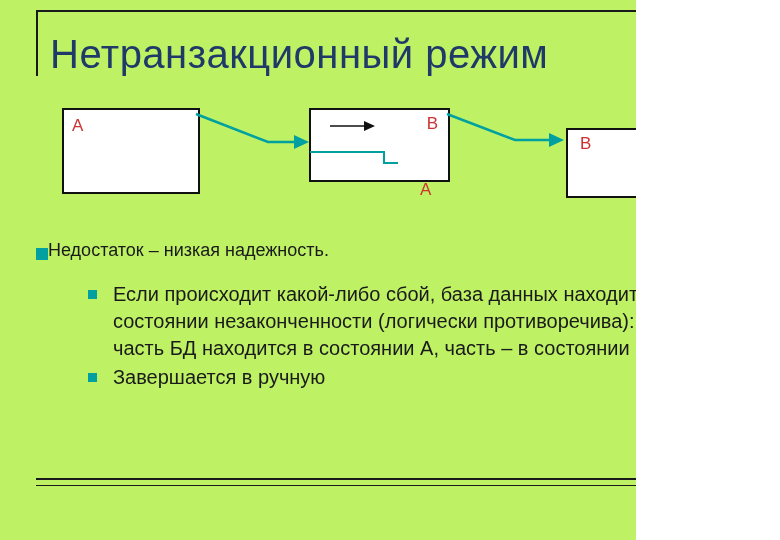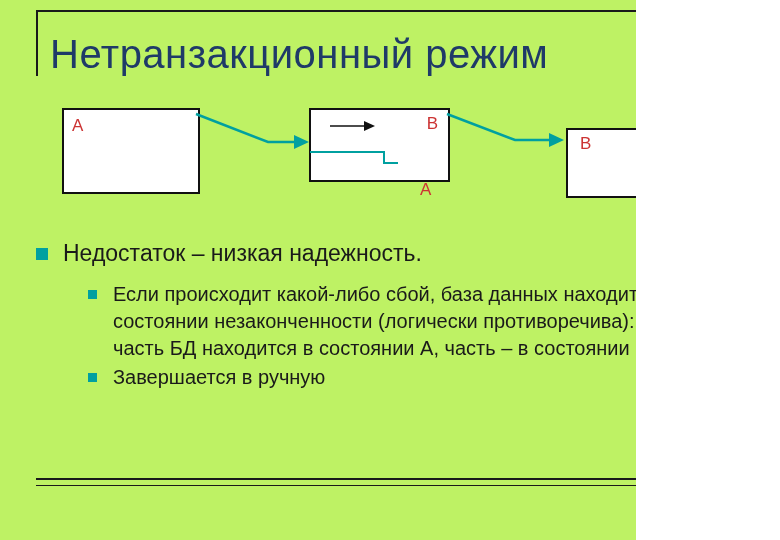--- a/index.html
+++ b/index.html
@@ -44,21 +44,21 @@
   .arrows { position: absolute; left: 0; top: 0; width: 780px; height: 540px; pointer-events: none; }
   .zigzag   { stroke: var(--accent-teal, #00A0A0); stroke-width: 2.5; fill: none; }
   .stepline { stroke: var(--accent-teal, #00A0A0); stroke-width: 2;   fill: none; }
   .tealhead { fill: var(--accent-teal, #00A0A0); }
   .blackline { stroke: #111; stroke-width: 1.5; fill: none; }
   .blackhead { fill: #111; }
 
   
   .row { position: absolute; display: flex; align-items: flex-start; }
   .row .sq { flex: 0 0 auto; background: var(--accent-teal, #00A0A0); }
-  .row.main { left: 36px; top: 240px; gap: 15px; font-size: 23px; }
+  .row.main { left: 36px; top: 240px; font-size: 18px; }
   .row.main .sq { width: 12px; height: 12px; margin-top: 8px; }
   .row.sub { left: 88px; gap: 16px; font-size: 20px; line-height: 27px; width: 650px; }
   .row.sub .sq { width: 9px; height: 9px; margin-top: 9px; }
   .row.sub1 { top: 281px; }
   .row.sub2 { top: 364px; }
   .row.sub .btext { white-space: pre-line; }
 </style>
 </head>
 <body>
 

